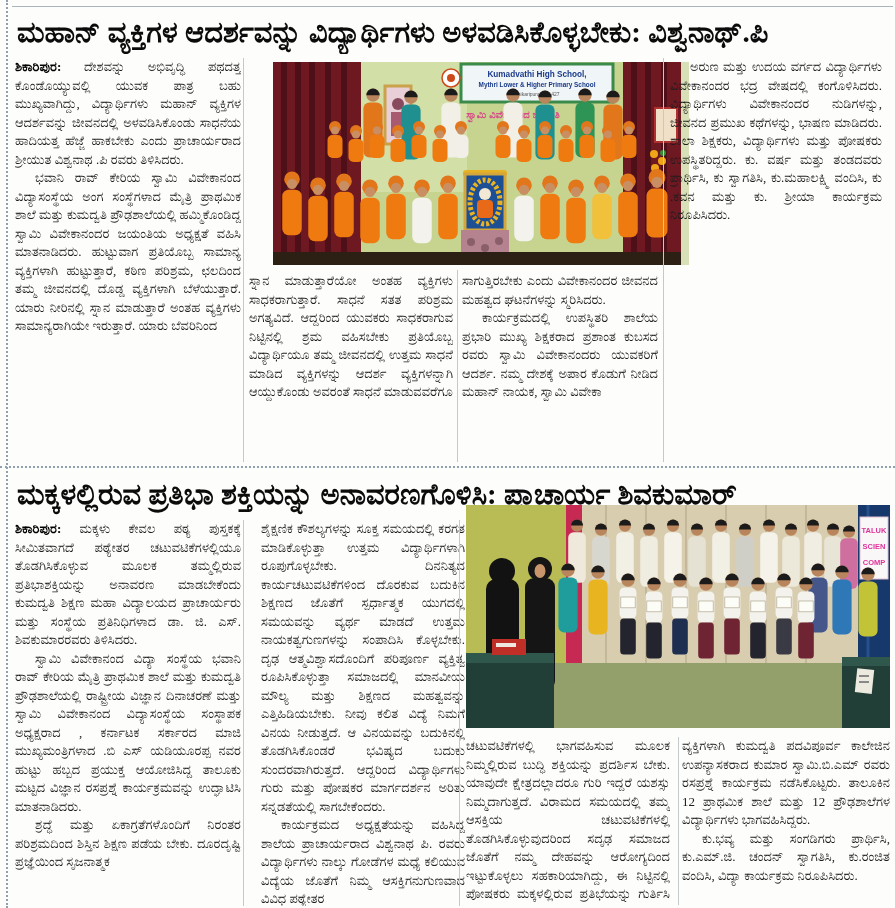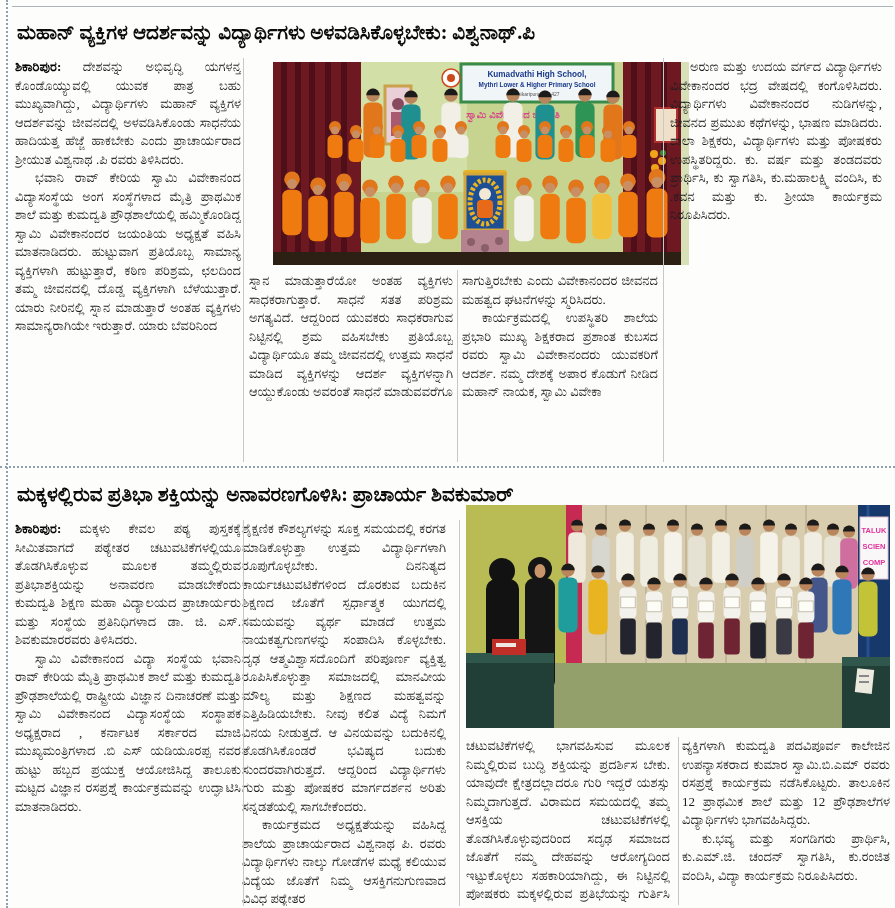--- a/index.html
+++ b/index.html
@@ -1,21 +1,21 @@
 <!DOCTYPE html>
 <html><head>
 <meta charset="utf-8">
 <style>
   html,body{margin:0;padding:0;background:#ffffff;}
   .page{position:relative;width:895px;height:908px;background:#fdfdfb;overflow:hidden;
         font-family:"Liberation Serif","DejaVu Serif",serif;color:#1c1c1c;}
   .edge-left{position:absolute;left:6px;top:0;bottom:0;width:0;border-left:2px dotted #8fa0b0;}
   .rule-top{position:absolute;left:12px;right:2px;top:6px;border-top:1px solid #aab4bc;}
   .article-divider{position:absolute;left:0;right:0;top:466px;border-top:2px dotted #8fa0b0;}
-  .headline{position:absolute;margin:0;font-weight:bold;color:#0b0b0b;font-size:20px;line-height:36px;
+  .headline{position:absolute;margin:0;font-weight:bold;color:#0b0b0b;font-size:29px;line-height:36px;
             height:40px;overflow:hidden;letter-spacing:0px;font-family:"Liberation Serif","DejaVu Serif",serif;}
   #headline1{left:17px;top:14px;width:862px;}
   #headline2{left:17px;top:476px;width:862px;}
   .col{position:absolute;text-align:justify;font-size:13px;line-height:18.5px;overflow:hidden;color:#1d1d1d;}
   .col p{margin:0;}
   .col p.indent{text-indent:20px;}
   .dateline{font-weight:bold;color:#000;}
   .vr{position:absolute;width:0;border-left:1px solid #c3c9cd;}
   .photo{position:absolute;overflow:hidden;background:#d8e0b8;}
   .photo svg{display:block;}
@@ -26,21 +26,21 @@
 
 <div class="page">
   <div class="edge-left"></div>
   <div class="rule-top"></div>
   <div class="article-divider"></div>
 
   <section>
     <h1 class="headline" id="headline1">ಮಹಾನ್ ವ್ಯಕ್ತಿಗಳ ಆದರ್ಶವನ್ನು ವಿದ್ಯಾರ್ಥಿಗಳು ಅಳವಡಿಸಿಕೊಳ್ಳಬೇಕು: ವಿಶ್ವನಾಥ್.ಪಿ</h1>
 
     <div class="col" style="left:15px;top:58px;width:226px;height:404px;">
-      <p><span class="dateline">ಶಿಕಾರಿಪುರ:</span> <span>ದೇಶವನ್ನು ಅಭಿವೃದ್ಧಿ ಯಗಳನ್ತ ಕೊಂಡೊಯ್ಯುವಲ್ಲಿ ಯುವಕ ಪಾತ್ರ ಬಹು ಮುಖ್ಯವಾಗಿದ್ದು, ವಿದ್ಯಾರ್ಥಿಗಳು ಮಹಾನ್ ವ್ಯಕ್ತಿಗಳ ಆದರ್ಶವನ್ನು ಜೀವನದಲ್ಲಿ ಅಳವಡಿಸಿಕೊಂಡು ಸಾಧನೆಯ ಹಾದಿಯತ್ತ ಹೆಜ್ಜೆ ಹಾಕಬೇಕು ಎಂದು ಪ್ರಾಚಾರ್ಯರಾದ ಶ್ರೀಯುತ ವಿಶ್ವನಾಥ .ಪಿ ರವರು ತಿಳಿಸಿದರು.</span></p>
+      <p><span class="dateline">ಶಿಕಾರಿಪುರ:</span> <span>ದೇಶವನ್ನು ಅಭಿವೃದ್ಧಿ ಪಥದತ್ತ ಕೊಂಡೊಯ್ಯುವಲ್ಲಿ ಯುವಕ ಪಾತ್ರ ಬಹು ಮುಖ್ಯವಾಗಿದ್ದು, ವಿದ್ಯಾರ್ಥಿಗಳು ಮಹಾನ್ ವ್ಯಕ್ತಿಗಳ ಆದರ್ಶವನ್ನು ಜೀವನದಲ್ಲಿ ಅಳವಡಿಸಿಕೊಂಡು ಸಾಧನೆಯ ಹಾದಿಯತ್ತ ಹೆಜ್ಜೆ ಹಾಕಬೇಕು ಎಂದು ಪ್ರಾಚಾರ್ಯರಾದ ಶ್ರೀಯುತ ವಿಶ್ವನಾಥ .ಪಿ ರವರು ತಿಳಿಸಿದರು.</span></p>
       <p class="indent">ಭವಾನಿ ರಾವ್ ಕೇರಿಯ ಸ್ವಾಮಿ ವಿವೇಕಾನಂದ ವಿದ್ಯಾಸಂಸ್ಥೆಯ ಅಂಗ ಸಂಸ್ಥೆಗಳಾದ ಮೈತ್ರಿ ಪ್ರಾಥಮಿಕ ಶಾಲೆ ಮತ್ತು ಕುಮದ್ವತಿ ಪ್ರೌಢಶಾಲೆಯಲ್ಲಿ ಹಮ್ಮಿಕೊಂಡಿದ್ದ ಸ್ವಾಮಿ ವಿವೇಕಾನಂದರ ಜಯಂತಿಯ ಅಧ್ಯಕ್ಷತೆ ವಹಿಸಿ ಮಾತನಾಡಿದರು. ಹುಟ್ಟುವಾಗ ಪ್ರತಿಯೊಬ್ಬ ಸಾಮಾನ್ಯ ವ್ಯಕ್ತಿಗಳಾಗಿ ಹುಟ್ಟುತ್ತಾರೆ, ಕಠಿಣ ಪರಿಶ್ರಮ, ಛಲದಿಂದ ತಮ್ಮ ಜೀವನದಲ್ಲಿ ದೊಡ್ಡ ವ್ಯಕ್ತಿಗಳಾಗಿ ಬೆಳೆಯುತ್ತಾರೆ. ಯಾರು ನೀರಿನಲ್ಲಿ ಸ್ನಾನ ಮಾಡುತ್ತಾರೆ ಅಂತಹ ವ್ಯಕ್ತಿಗಳು ಸಾಮಾನ್ಯರಾಗಿಯೇ ಇರುತ್ತಾರೆ. ಯಾರು ಬೆವರಿನಿಂದ</p>
     </div>
 
     <div class="photo" style="left:249px;top:62px;width:416px;height:203px;margin-left:24px;">
       <svg width="408" height="203" viewBox="0 0 408 203">
         <defs>
           <symbol id="person" viewBox="0 0 20 60">
             <circle cx="10" cy="6" r="5.5" fill="#b9855c"></circle>
             <path d="M4.5 6 A5.5 5.5 0 0 1 15.5 6 Z" fill="#1b1b1b"></path>
             <rect x="2" y="12" width="16" height="46" rx="5" fill="currentColor"></rect>
@@ -172,23 +172,24 @@
     <div class="vr" style="left:457px;top:270px;height:192px;"></div>
     <div class="vr" style="left:663px;top:58px;height:404px;"></div>
   </section>
 
   <section>
     <h1 class="headline" id="headline2">ಮಕ್ಕಳಲ್ಲಿರುವ ಪ್ರತಿಭಾ ಶಕ್ತಿಯನ್ನು ಅನಾವರಣಗೊಳಿಸಿ: ಪ್ರಾಚಾರ್ಯ ಶಿವಕುಮಾರ್</h1>
 
     <div class="col" style="left:15px;top:520px;width:226px;height:386px;">
       <p><span class="dateline">ಶಿಕಾರಿಪುರ:</span> <span>ಮಕ್ಕಳು ಕೇವಲ ಪಠ್ಯ ಪುಸ್ತಕಕ್ಕೆ ಸೀಮಿತವಾಗದೆ ಪಠ್ಯೇತರ ಚಟುವಟಿಕೆಗಳಲ್ಲಿಯೂ ತೊಡಗಿಸಿಕೊಳ್ಳುವ ಮೂಲಕ ತಮ್ಮಲ್ಲಿರುವ ಪ್ರತಿಭಾಶಕ್ತಿಯನ್ನು ಅನಾವರಣ ಮಾಡಬೇಕೆಂದು ಕುಮದ್ವತಿ ಶಿಕ್ಷಣ ಮಹಾ ವಿದ್ಯಾಲಯದ ಪ್ರಾಚಾರ್ಯರು ಮತ್ತು ಸಂಸ್ಥೆಯ ಪ್ರತಿನಿಧಿಗಳಾದ ಡಾ. ಜಿ. ಎಸ್. ಶಿವಕುಮಾರರವರು ತಿಳಿಸಿದರು.</span></p>
       <p class="indent">ಸ್ವಾಮಿ ವಿವೇಕಾನಂದ ವಿದ್ಯಾ ಸಂಸ್ಥೆಯ ಭವಾನಿ ರಾವ್ ಕೇರಿಯ ಮೈತ್ರಿ ಪ್ರಾಥಮಿಕ ಶಾಲೆ ಮತ್ತು ಕುಮದ್ವತಿ ಪ್ರೌಢಶಾಲೆಯಲ್ಲಿ ರಾಷ್ಟ್ರೀಯ ವಿಜ್ಞಾನ ದಿನಾಚರಣೆ ಮತ್ತು ಸ್ವಾಮಿ ವಿವೇಕಾನಂದ ವಿದ್ಯಾಸಂಸ್ಥೆಯ ಸಂಸ್ಥಾಪಕ ಅಧ್ಯಕ್ಷರಾದ , ಕರ್ನಾಟಕ ಸರ್ಕಾರದ ಮಾಜಿ ಮುಖ್ಯಮಂತ್ರಿಗಳಾದ .ಬಿ ಎಸ್ ಯಡಿಯೂರಪ್ಪ ನವರ ಹುಟ್ಟು ಹಬ್ಬದ ಪ್ರಯುಕ್ತ ಆಯೋಜಿಸಿದ್ದ ತಾಲೂಕು ಮಟ್ಟದ ವಿಜ್ಞಾನ ರಸಪ್ರಶ್ನೆ ಕಾರ್ಯಕ್ರಮವನ್ನು ಉದ್ಘಾಟಿಸಿ ಮಾತನಾಡಿದರು.</p>
-    </div>
-
-    <div class="col" style="left:242px;top:520px;width:204px;height:386px;">
+      <p class="indent">ಶ್ರದ್ಧೆ ಮತ್ತು ಏಕಾಗ್ರತೆಗಳೊಂದಿಗೆ ನಿರಂತರ ಪರಿಶ್ರಮದಿಂದ ಶಿಸ್ತಿನ ಶಿಕ್ಷಣ ಪಡೆಯ ಬೇಕು. ದೂರದೃಷ್ಟಿ ಪ್ರಜ್ಞೆಯಿಂದ ಸೃಜನಾತ್ಮಕ</p>
+    </div>
+
+    <div class="col" style="left:261px;top:520px;width:204px;height:386px;">
       <p>ಶೈಕ್ಷಣಿಕ ಕೌಶಲ್ಯಗಳನ್ನು ಸೂಕ್ತ ಸಮಯದಲ್ಲಿ ಕರಗತ ಮಾಡಿಕೊಳ್ಳುತ್ತಾ ಉತ್ತಮ ವಿದ್ಯಾರ್ಥಿಗಳಾಗಿ ರೂಪುಗೊಳ್ಳಬೇಕು. ದಿನನಿತ್ಯದ ಕಾರ್ಯಚಟುವಟಿಕೆಗಳಿಂದ ದೊರಕುವ ಬದುಕಿನ ಶಿಕ್ಷಣದ ಜೊತೆಗೆ ಸ್ಪರ್ಧಾತ್ಮಕ ಯುಗದಲ್ಲಿ ಸಮಯವನ್ನು ವ್ಯರ್ಥ ಮಾಡದೆ ಉತ್ತಮ ನಾಯಕತ್ವಗುಣಗಳನ್ನು ಸಂಪಾದಿಸಿ ಕೊಳ್ಳಬೇಕು. ದೃಢ ಆತ್ಮವಿಶ್ವಾಸದೊಂದಿಗೆ ಪರಿಪೂರ್ಣ ವ್ಯಕ್ತಿತ್ವ ರೂಪಿಸಿಕೊಳ್ಳುತ್ತಾ ಸಮಾಜದಲ್ಲಿ ಮಾನವೀಯ ಮೌಲ್ಯ ಮತ್ತು ಶಿಕ್ಷಣದ ಮಹತ್ವವನ್ನು ಎತ್ತಿಹಿಡಿಯಬೇಕು. ನೀವು ಕಲಿತ ವಿದ್ಯೆ ನಿಮಗೆ ವಿನಯ ನೀಡುತ್ತದೆ. ಆ ವಿನಯವನ್ನು ಬದುಕಿನಲ್ಲಿ ತೊಡಗಿಸಿಕೊಂಡರೆ ಭವಿಷ್ಯದ ಬದುಕು ಸುಂದರವಾಗಿರುತ್ತದೆ. ಆದ್ದರಿಂದ ವಿದ್ಯಾರ್ಥಿಗಳು ಗುರು ಮತ್ತು ಪೋಷಕರ ಮಾರ್ಗದರ್ಶನ ಅರಿತು ಸನ್ನಡತೆಯಲ್ಲಿ ಸಾಗಬೇಕೆಂದರು.</p>
       <p class="indent">ಕಾರ್ಯಕ್ರಮದ ಅಧ್ಯಕ್ಷತೆಯನ್ನು ವಹಿಸಿದ್ದ ಶಾಲೆಯ ಪ್ರಾಚಾರ್ಯರಾದ ವಿಶ್ವನಾಥ ಪಿ. ರವರು ವಿದ್ಯಾರ್ಥಿಗಳು ನಾಲ್ಕು ಗೋಡೆಗಳ ಮಧ್ಯೆ ಕಲಿಯುವ ವಿದ್ಯೆಯ ಜೊತೆಗೆ ನಿಮ್ಮ ಆಸಕ್ತಿಗನುಗುಣವಾದ ವಿವಿಧ ಪಠ್ಯೇತರ</p>
     </div>
 
     <div class="photo" style="left:466px;top:505px;width:424px;height:223px;background:#b2b24e;">
       <svg width="424" height="223" viewBox="0 0 424 223">
         <defs>
           <symbol id="student" viewBox="0 0 20 70">
             <circle cx="10" cy="6" r="5.5" fill="#b9855c"></circle>
             <path d="M4.5 6 A5.5 5.5 0 0 1 15.5 6 Z" fill="#1b1b1b"></path>

